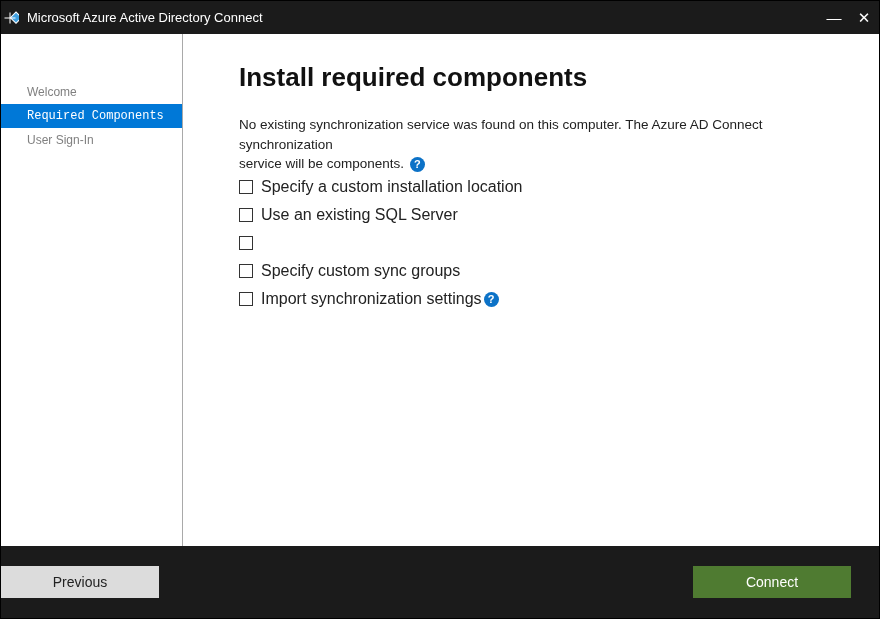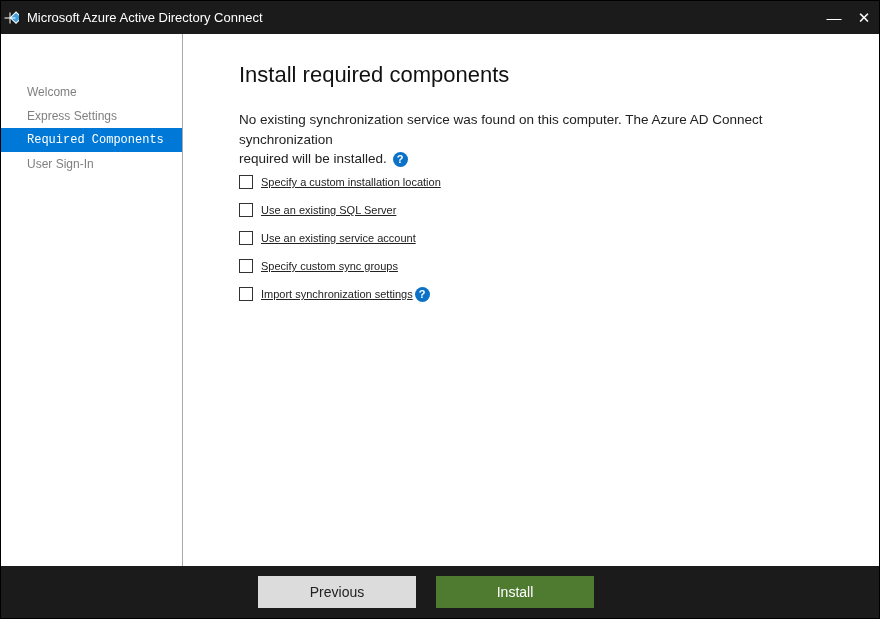--- a/index.html
+++ b/index.html
@@ -7,27 +7,27 @@
     .window { width: 880px; height: 619px; border: 1px solid #000; position: relative; display: flex; flex-direction: column; background: #fff; }
     .titlebar { height: 33px; background: #1b1b1b; display: flex; align-items: center; padding: 0 0; color: #fff; }
     .titlebar-icon { width: 18px; height: 18px; margin-right: 8px; display: flex; align-items: center; justify-content: center; }
     .titlebar-title { font-size: 13px; flex: 1; }
     .titlebar-btn { width: 30px; height: 30px; display: flex; align-items: center; justify-content: center; font-size: 15px; cursor: pointer; }
     .content { flex: 1; display: flex; overflow: hidden; }
     .sidebar { width: 182px; border-right: 1px solid #a9a9a9; padding-top: 46px; }
     .sidebar-item { height: 24px; line-height: 24px; padding-left: 26px; font-size: 12px; color: #808080; cursor: default; }
     .sidebar-item.active { background: #0078d7; color: #fff; font-family: Liberation Mono, monospace; }
     .main { flex: 1; padding: 28px 40px 0 56px; }
-    .page-title { font-size: 22px; font-weight: 400; color: #111; margin-bottom: 22px; }
+    .page-title { font-size: 26px; font-weight: 700; color: #111; margin-bottom: 22px; }
     .desc { font-size: 13.5px; color: #222; line-height: 1.45; }
     .help-icon { display: inline-flex; align-items: center; justify-content: center; width: 15px; height: 15px; border-radius: 50%; background: #0c72c7; color: #fff; font-size: 11px; font-weight: 700; vertical-align: middle; margin-left: 2px; cursor: pointer; }
     .option-row { display: flex; align-items: center; height: 27px; margin-bottom: 1px; }
     .checkbox { width: 14px; height: 14px; border: 1px solid #333; margin-right: 8px; background: #fff; cursor: pointer; }
-    .option-label { font-size: 11px; color: #222; text-decoration: underline; }
-    .footer { height: 52px; background: #1b1b1b; display: flex; align-items: center; justify-content: center; padding-right: 28px; gap: 20px; }
+    .option-label { font-size: 16px; color: #222; }
+    .footer { height: 72px; background: #1b1b1b; display: flex; align-items: center; justify-content: space-between; padding-right: 28px; gap: 20px; }
     .btn { width: 158px; height: 32px; font-size: 14px; border: none; cursor: pointer; }
     .btn-secondary { background: #dcdcdc; color: #222; }
     .btn-primary { background: #4f7b31; color: #fff; }
   </style>
 </head>
 <body>
 
 <div class="window">
 
   <div class="titlebar">
@@ -39,55 +39,53 @@
       </svg>
     </span>
     <span class="titlebar-title">Microsoft Azure Active Directory Connect</span>
     <span class="titlebar-btn">—</span>
     <span class="titlebar-btn">✕</span>
   </div>
 
   <div class="content">
     <div class="sidebar">
       <div class="sidebar-item"><span>Welcome</span></div>
-      <div class="sidebar-item"><span>Express Settings</span></div>
       <div class="sidebar-item active"><span>Required Components</span></div>
       <div class="sidebar-item"><span>User Sign-In</span></div>
     </div>
 
     <div class="main">
       <h1 class="page-title">Install required components</h1>
       <p class="desc">
         <span>No existing synchronization service was found on this computer. The Azure AD Connect synchronization</span><br>
-        <span>required will be installed.</span>
+        <span>service will be components.</span>
         <span class="help-icon">?</span>
       </p>
 
       <div class="option-row">
         <span class="checkbox"></span>
         <span class="option-label">Specify a custom installation location</span>
       </div>
       <div class="option-row">
         <span class="checkbox"></span>
         <span class="option-label">Use an existing SQL Server</span>
       </div>
       <div class="option-row">
         <span class="checkbox"></span>
-        <span class="option-label">Use an existing service account</span>
       </div>
       <div class="option-row">
         <span class="checkbox"></span>
         <span class="option-label">Specify custom sync groups</span>
       </div>
       <div class="option-row">
         <span class="checkbox"></span>
         <span class="option-label">Import synchronization settings</span>
         <span class="help-icon">?</span>
       </div>
     </div>
   </div>
 
   <div class="footer">
     <button class="btn btn-secondary">Previous</button>
-    <button class="btn btn-primary">Install</button>
+    <button class="btn btn-primary">Connect</button>
   </div>
 
 </div>
 
 </body></html>

